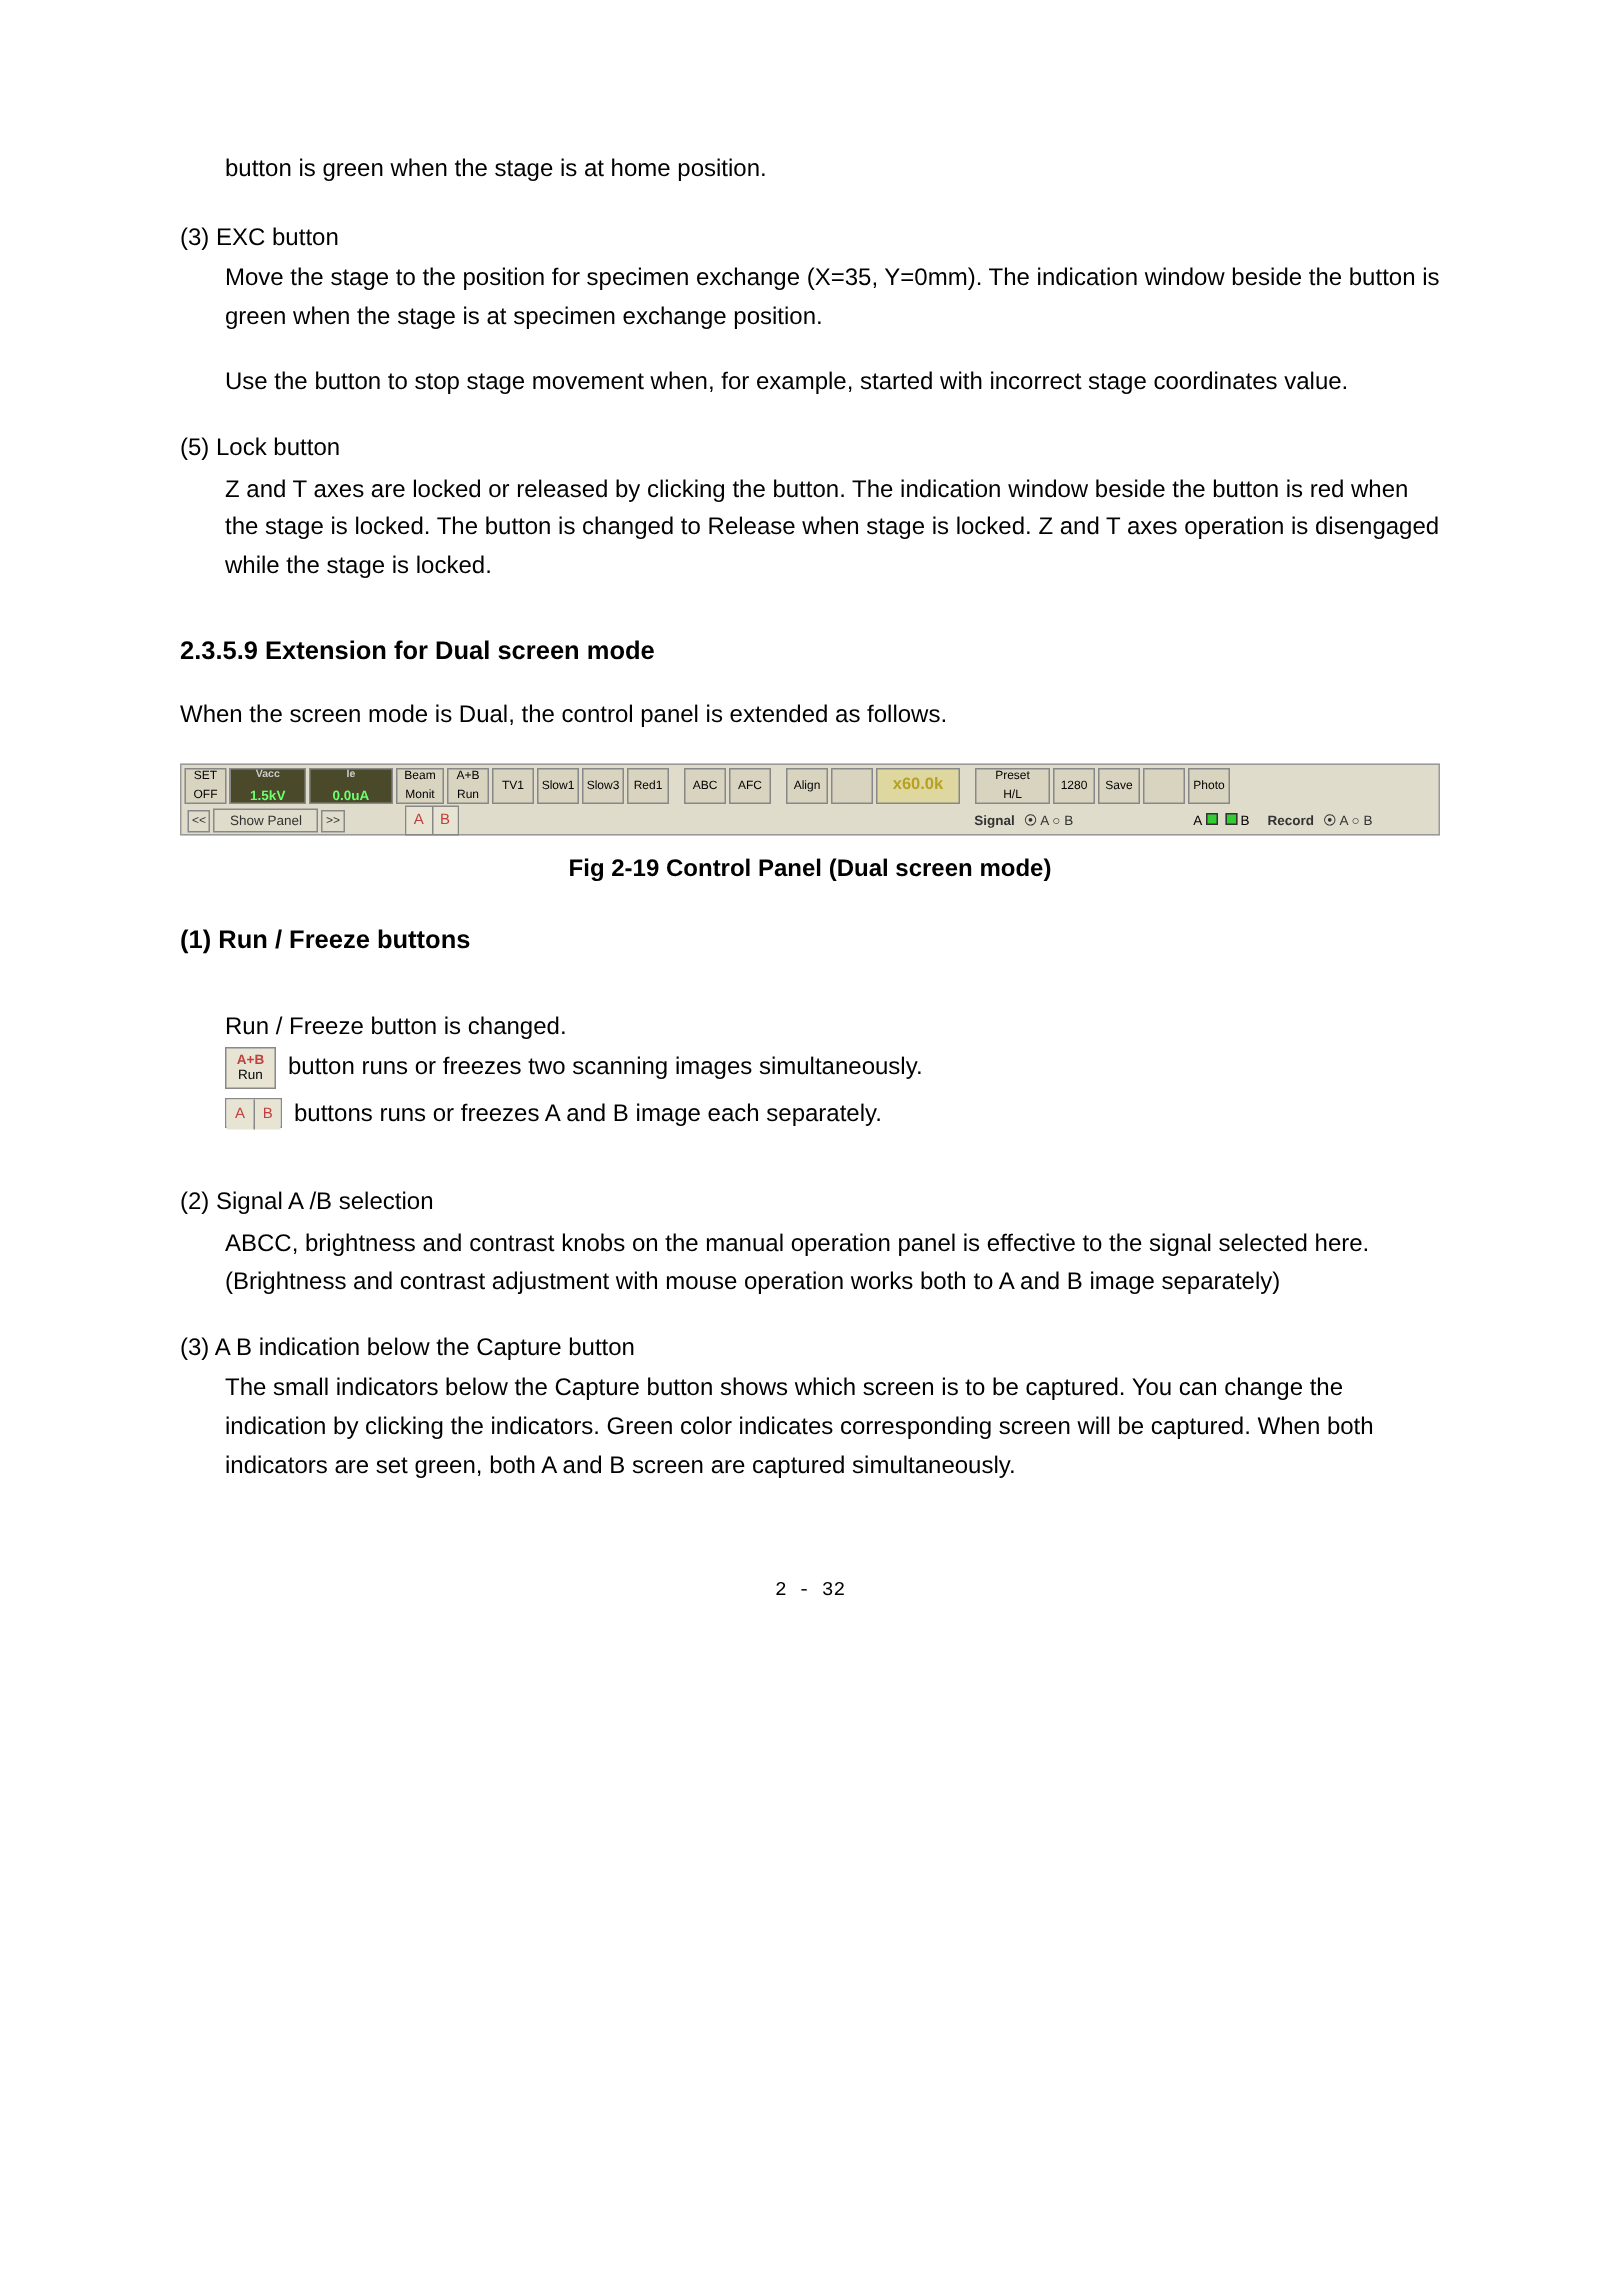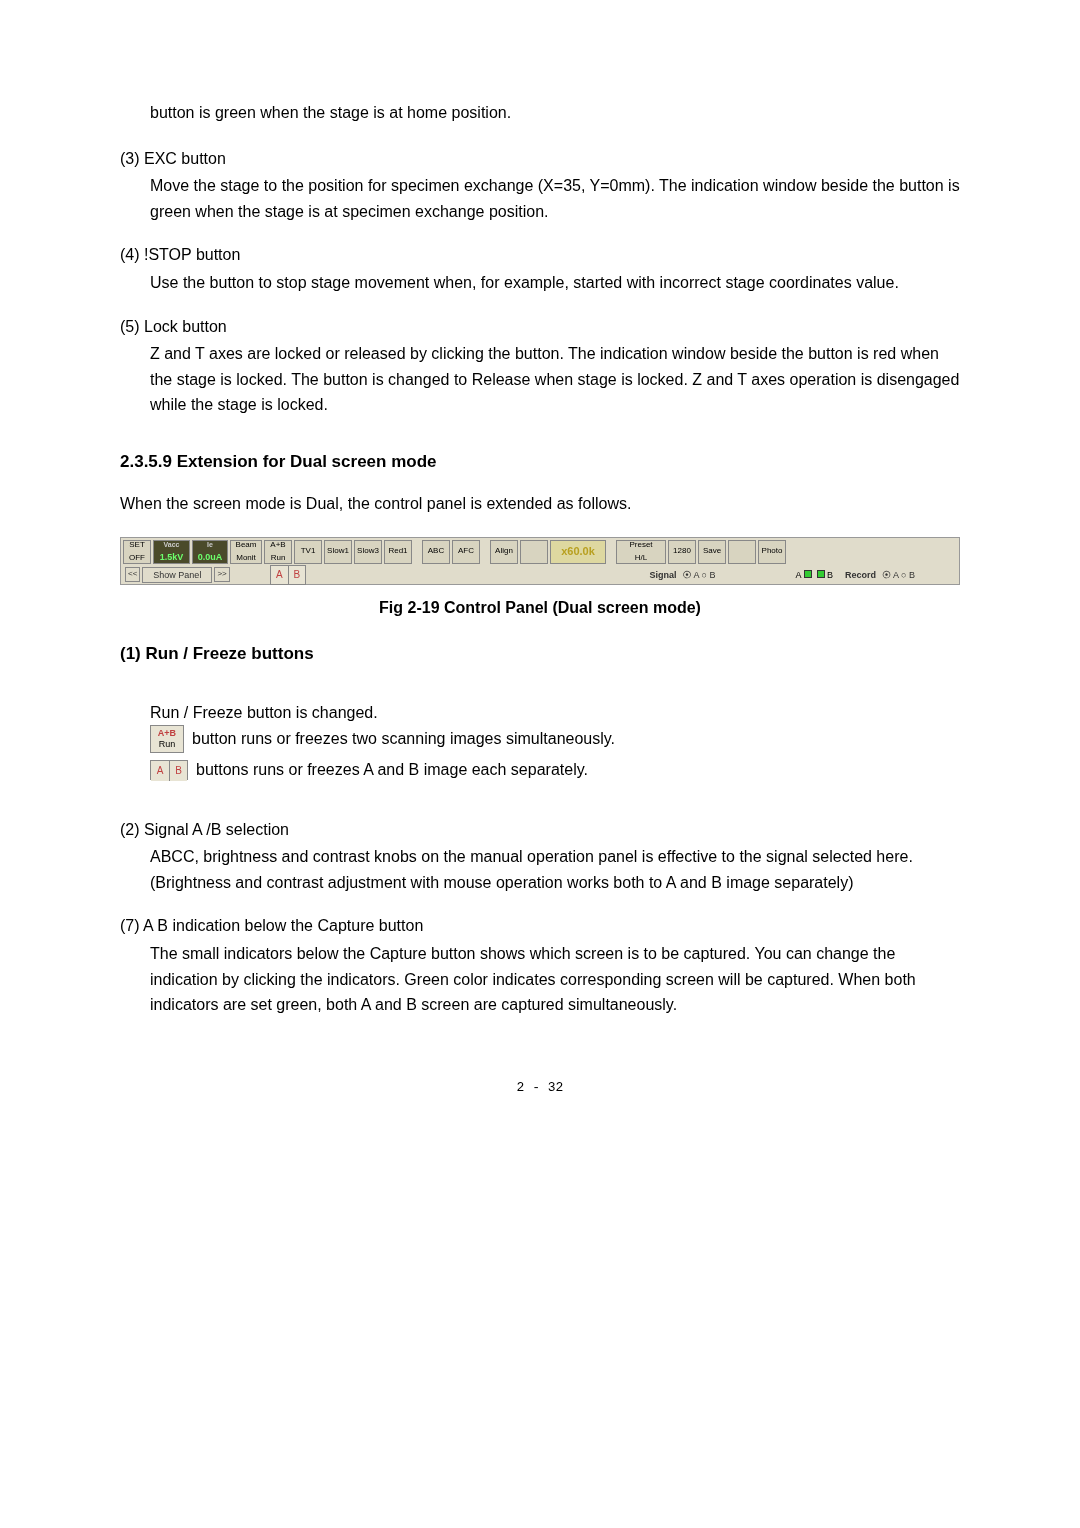--- a/index.html
+++ b/index.html
@@ -73,21 +73,21 @@
       flex-direction: column;
       align-items: center;
       justify-content: center;
       padding: 0 2px;
     }
     .tb-btn-dark {
       background: #4a4a2a;
       color: #6cff6c;
       font-weight: bold;
       font-size: 9px;
-      width: 37px;
+      width: 51px;
     }
     .tb-btn-mag {
       background: #ded8a0;
       color: #b8a020;
       font-weight: bold;
       font-size: 11px;
       width: 56px;
     }
     .fig-caption {
       font-weight: bold;
@@ -145,21 +145,20 @@
 <body>
 
 <div class="para indent-1">button is green when the stage is at home position.</div>
 
 <div class="item-block">
   <div class="item-title">(3) EXC button</div>
   <div class="indent-1">Move the stage to the position for specimen exchange (X=35, Y=0mm). The indication window beside the button is green when the stage is at specimen exchange position.</div>
 </div>
 
 <div class="item-block">
-  <div class="item-title">(4) !STOP button</div>
   <div class="indent-1">Use the button to stop stage movement when, for example, started with incorrect stage coordinates value.</div>
 </div>
 
 <div class="item-block">
   <div class="item-title">(5) Lock button</div>
   <div class="indent-1">Z and T axes are locked or released by clicking the button.   The indication window beside the button is red when the stage is locked. The button is changed to Release when stage is locked. Z and T axes operation is disengaged while the stage is locked.</div>
 </div>
 
 <div class="section-heading">2.3.5.9   Extension for Dual screen mode</div>
 
@@ -168,21 +167,21 @@
 <div class="toolbar-img">
   <div class="toolbar-row-top">
     <div class="tb-btn" style="width:26px;">
       <span>SET</span>
       <span>OFF</span>
     </div>
     <div class="tb-btn tb-btn-dark">
       <span style="color:#ccc;font-size:7px">Vacc</span>
       <span>1.5kV</span>
     </div>
-    <div class="tb-btn tb-btn-dark" style="width:36px;">
+    <div class="tb-btn tb-btn-dark" style="width:56px;">
       <span style="color:#ccc;font-size:7px">Ie</span>
       <span>0.0uA</span>
     </div>
     <div class="tb-btn" style="width:32px;">
       <span>Beam</span>
       <span>Monit</span>
     </div>
     <div class="tb-btn">
       <span>A+B</span>
       <span>Run</span>
@@ -271,17 +270,17 @@
   <span> buttons runs or freezes A and B image each separately.</span>
 </div>
 
 <div class="item-block" style="margin-top:34px;">
   <div class="item-title">(2) Signal A /B selection</div>
   <div class="indent-1">ABCC, brightness and contrast knobs on the manual operation panel is effective to the signal selected here.</div>
   <div class="indent-1">(Brightness and contrast adjustment with mouse operation works both to A and B image separately)</div>
 </div>
 
 <div class="item-block">
-  <div class="item-title">(7) A B indication below the Capture button</div>
+  <div class="item-title">(3) A B indication below the Capture button</div>
   <div class="indent-1">The small indicators below the Capture button shows which screen is to be captured.   You can change the indication by clicking the indicators.   Green color indicates corresponding screen will be captured.   When both indicators are set green, both A and B screen are captured simultaneously.</div>
 </div>
 
 <div class="page-num">2 - 32</div>
 
 </body></html>

